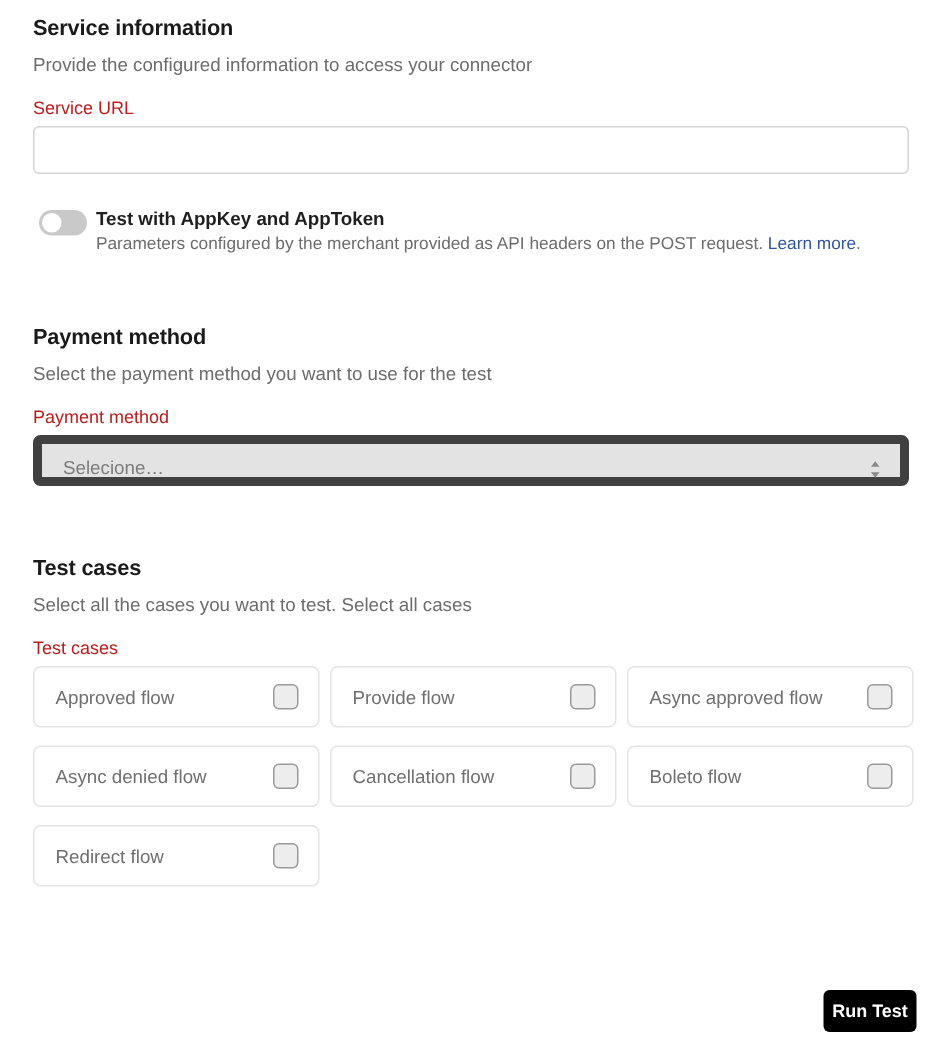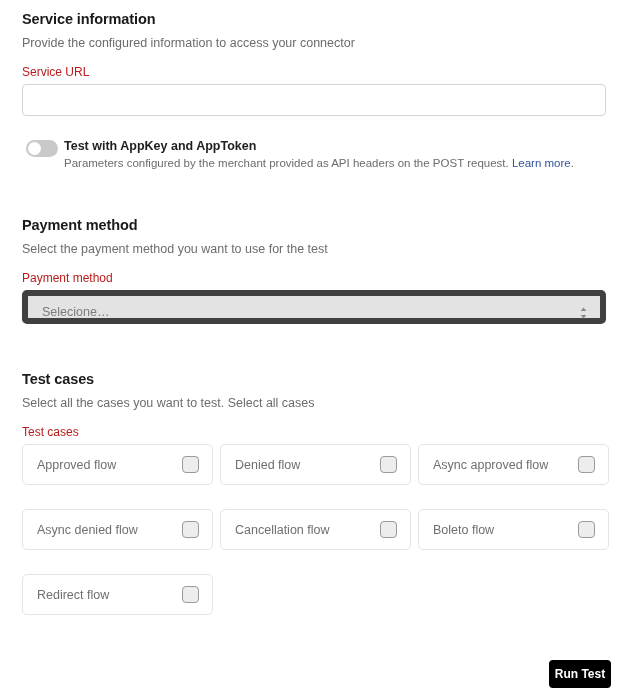--- a/index.html
+++ b/index.html
@@ -152,21 +152,21 @@
   .sec-cases-desc  { position: absolute; left: 22px; top: 396px; }
   .lbl-cases       { position: absolute; left: 22px; top: 425px; }
 
   .cases-grid {
     position: absolute;
     left: 22px;
     top: 444px;
     width: 588px;
     display: flex;
     flex-wrap: wrap;
-    gap: 24px 7px;
+    gap: 12px 7px;
   }
   .case-card {
     box-sizing: border-box;
     width: 191px;
     height: 41px;
     border: 1px solid #e4e4e4;
     border-radius: 5px;
     background: #ffffff;
     position: relative;
     cursor: pointer;
@@ -265,21 +265,21 @@
   <p class="section-desc sec-cases-desc">Select all the cases you want to test. Select all cases</p>
 
   <p class="field-label lbl-cases">Test cases</p>
 
   <div class="cases-grid" id="cases-grid">
       <div class="case-card">
         <span class="case-label">Approved flow</span>
         <span class="case-checkbox"></span>
       </div>
       <div class="case-card">
-        <span class="case-label">Denied flow</span>
+        <span class="case-label">Provide flow</span>
         <span class="case-checkbox"></span>
       </div>
       <div class="case-card">
         <span class="case-label">Async approved flow</span>
         <span class="case-checkbox"></span>
       </div>
       <div class="case-card">
         <span class="case-label">Async denied flow</span>
         <span class="case-checkbox"></span>
       </div>

